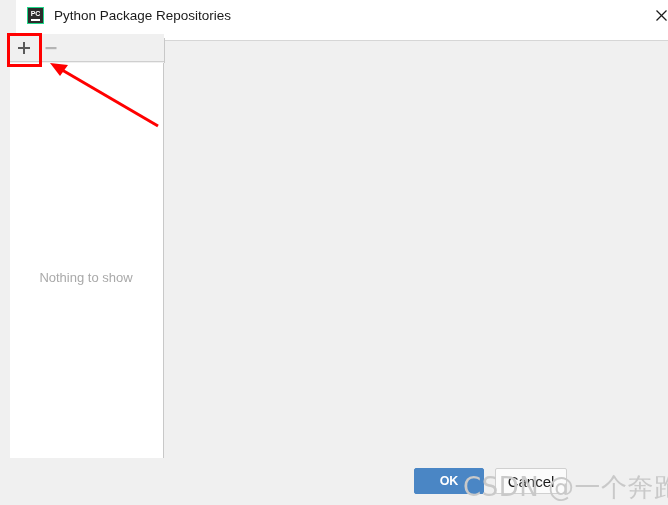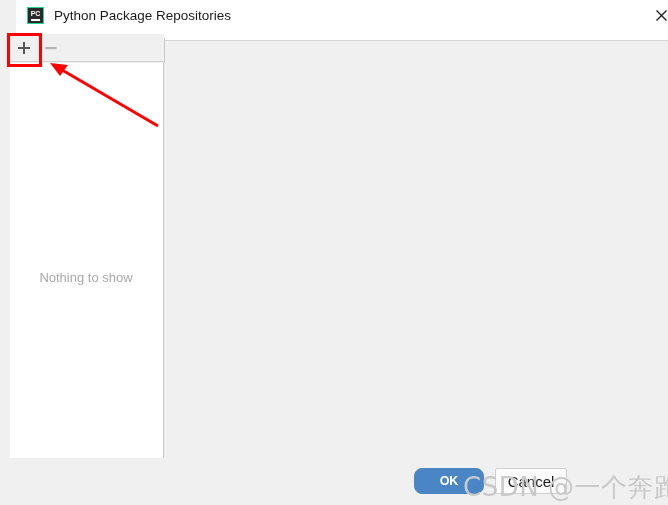--- a/index.html
+++ b/index.html
@@ -117,21 +117,21 @@
     background: #c8c8c8;
   }
 
   
   #ok-button {
     position: absolute;
     left: 414px; top: 468px;
     width: 70px; height: 26px;
     background: #4a86c5;
     border: 1px solid #4a86c5;
-    border-radius: 8px;
+    border-radius: 2px;
     color: #ffffff;
     font-size: 12.5px;
     font-weight: bold;
     display: flex;
     align-items: center;
     justify-content: center;
     box-sizing: border-box;
     cursor: default;
   }
   #cancel-button {

